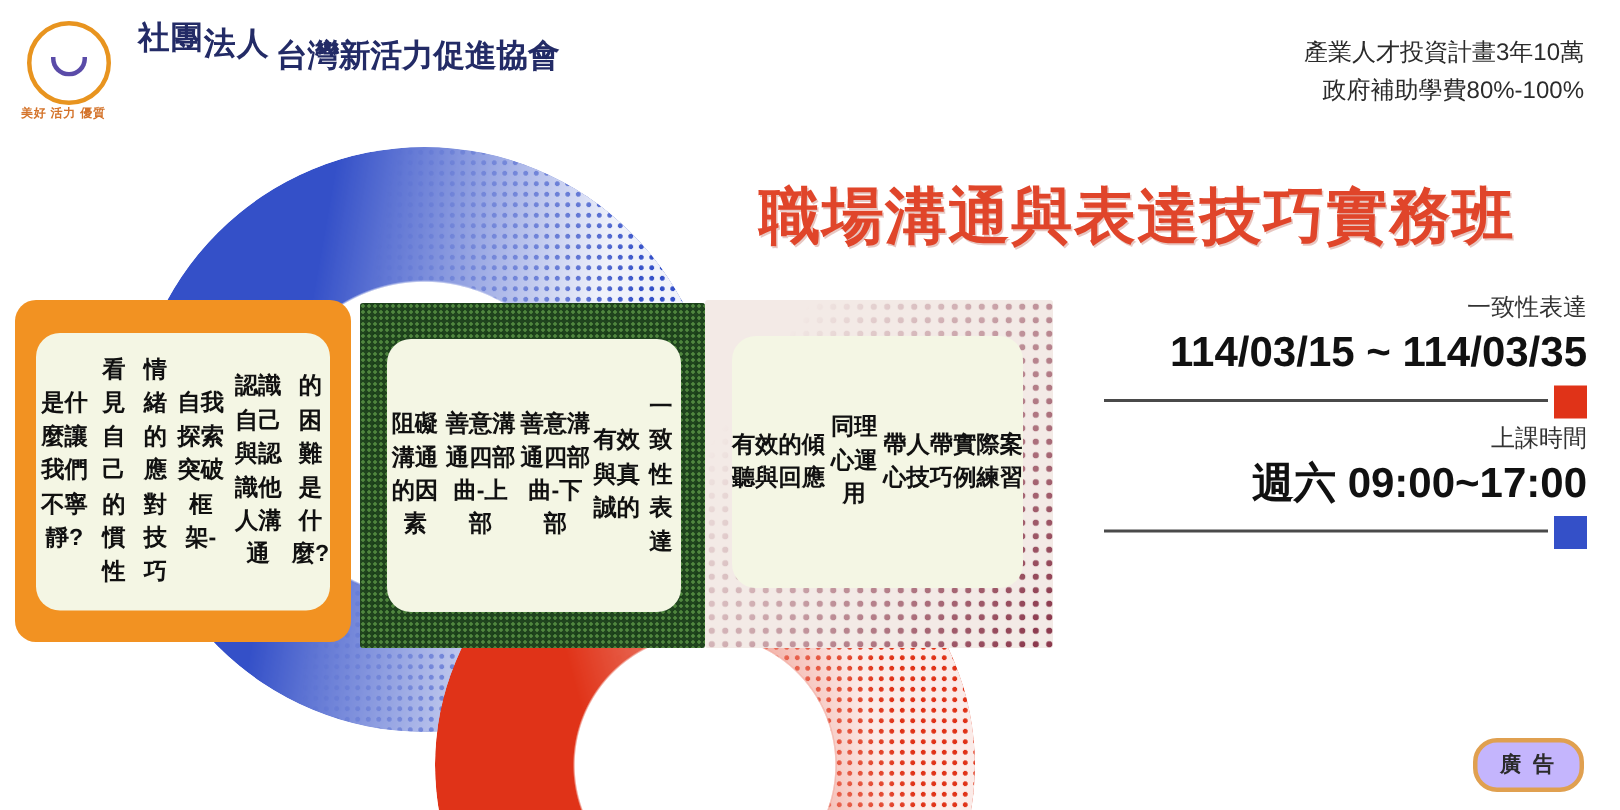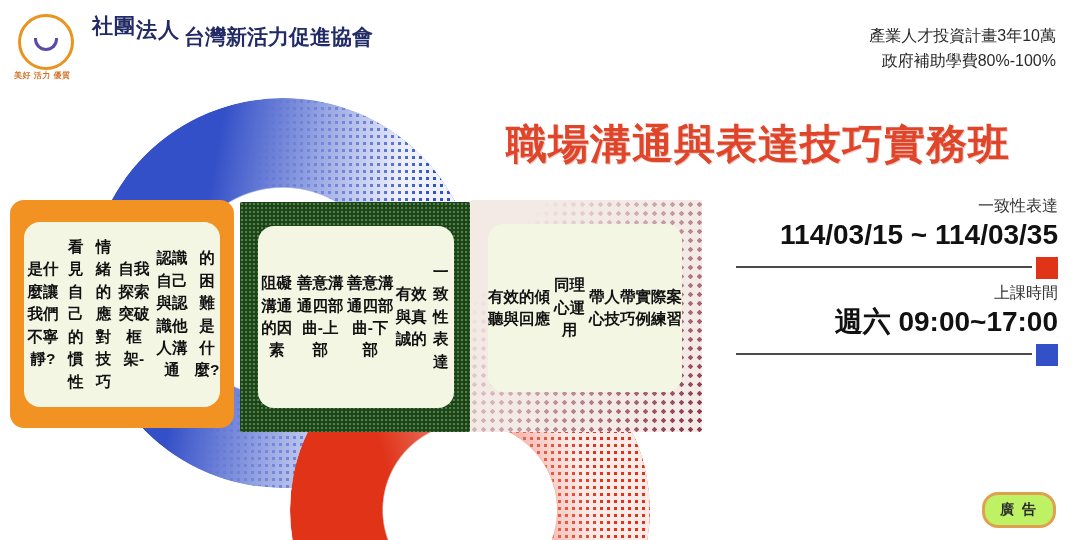--- a/index.html
+++ b/index.html
@@ -164,21 +164,21 @@
     position:absolute;left:18px;right:26px;top:9px;height:2px;background:#4A4A4A;
   }
   .info-rule .sq{position:absolute;right:0;top:0;width:22px;height:22px;}
   .sq-red{background:#E03318;}
   .sq-blue{background:#3450C8;}
 
   
   #ad-badge{
     position:absolute;right:24px;bottom:12px;
     width:68px;height:30px;border-radius:16px;
-    border:3px solid #E0A050;background:#bef264;
+    border:3px solid #E0A050;background:#c4b5fd;
     display:flex;align-items:center;justify-content:center;
     font-size:14px;font-weight:bold;color:#2B2B2B;letter-spacing:2px;
     box-shadow:0 0 0 2px #fff;
   }
 </style>
 </head>
 <body>
 
 <div id="poster">
 

